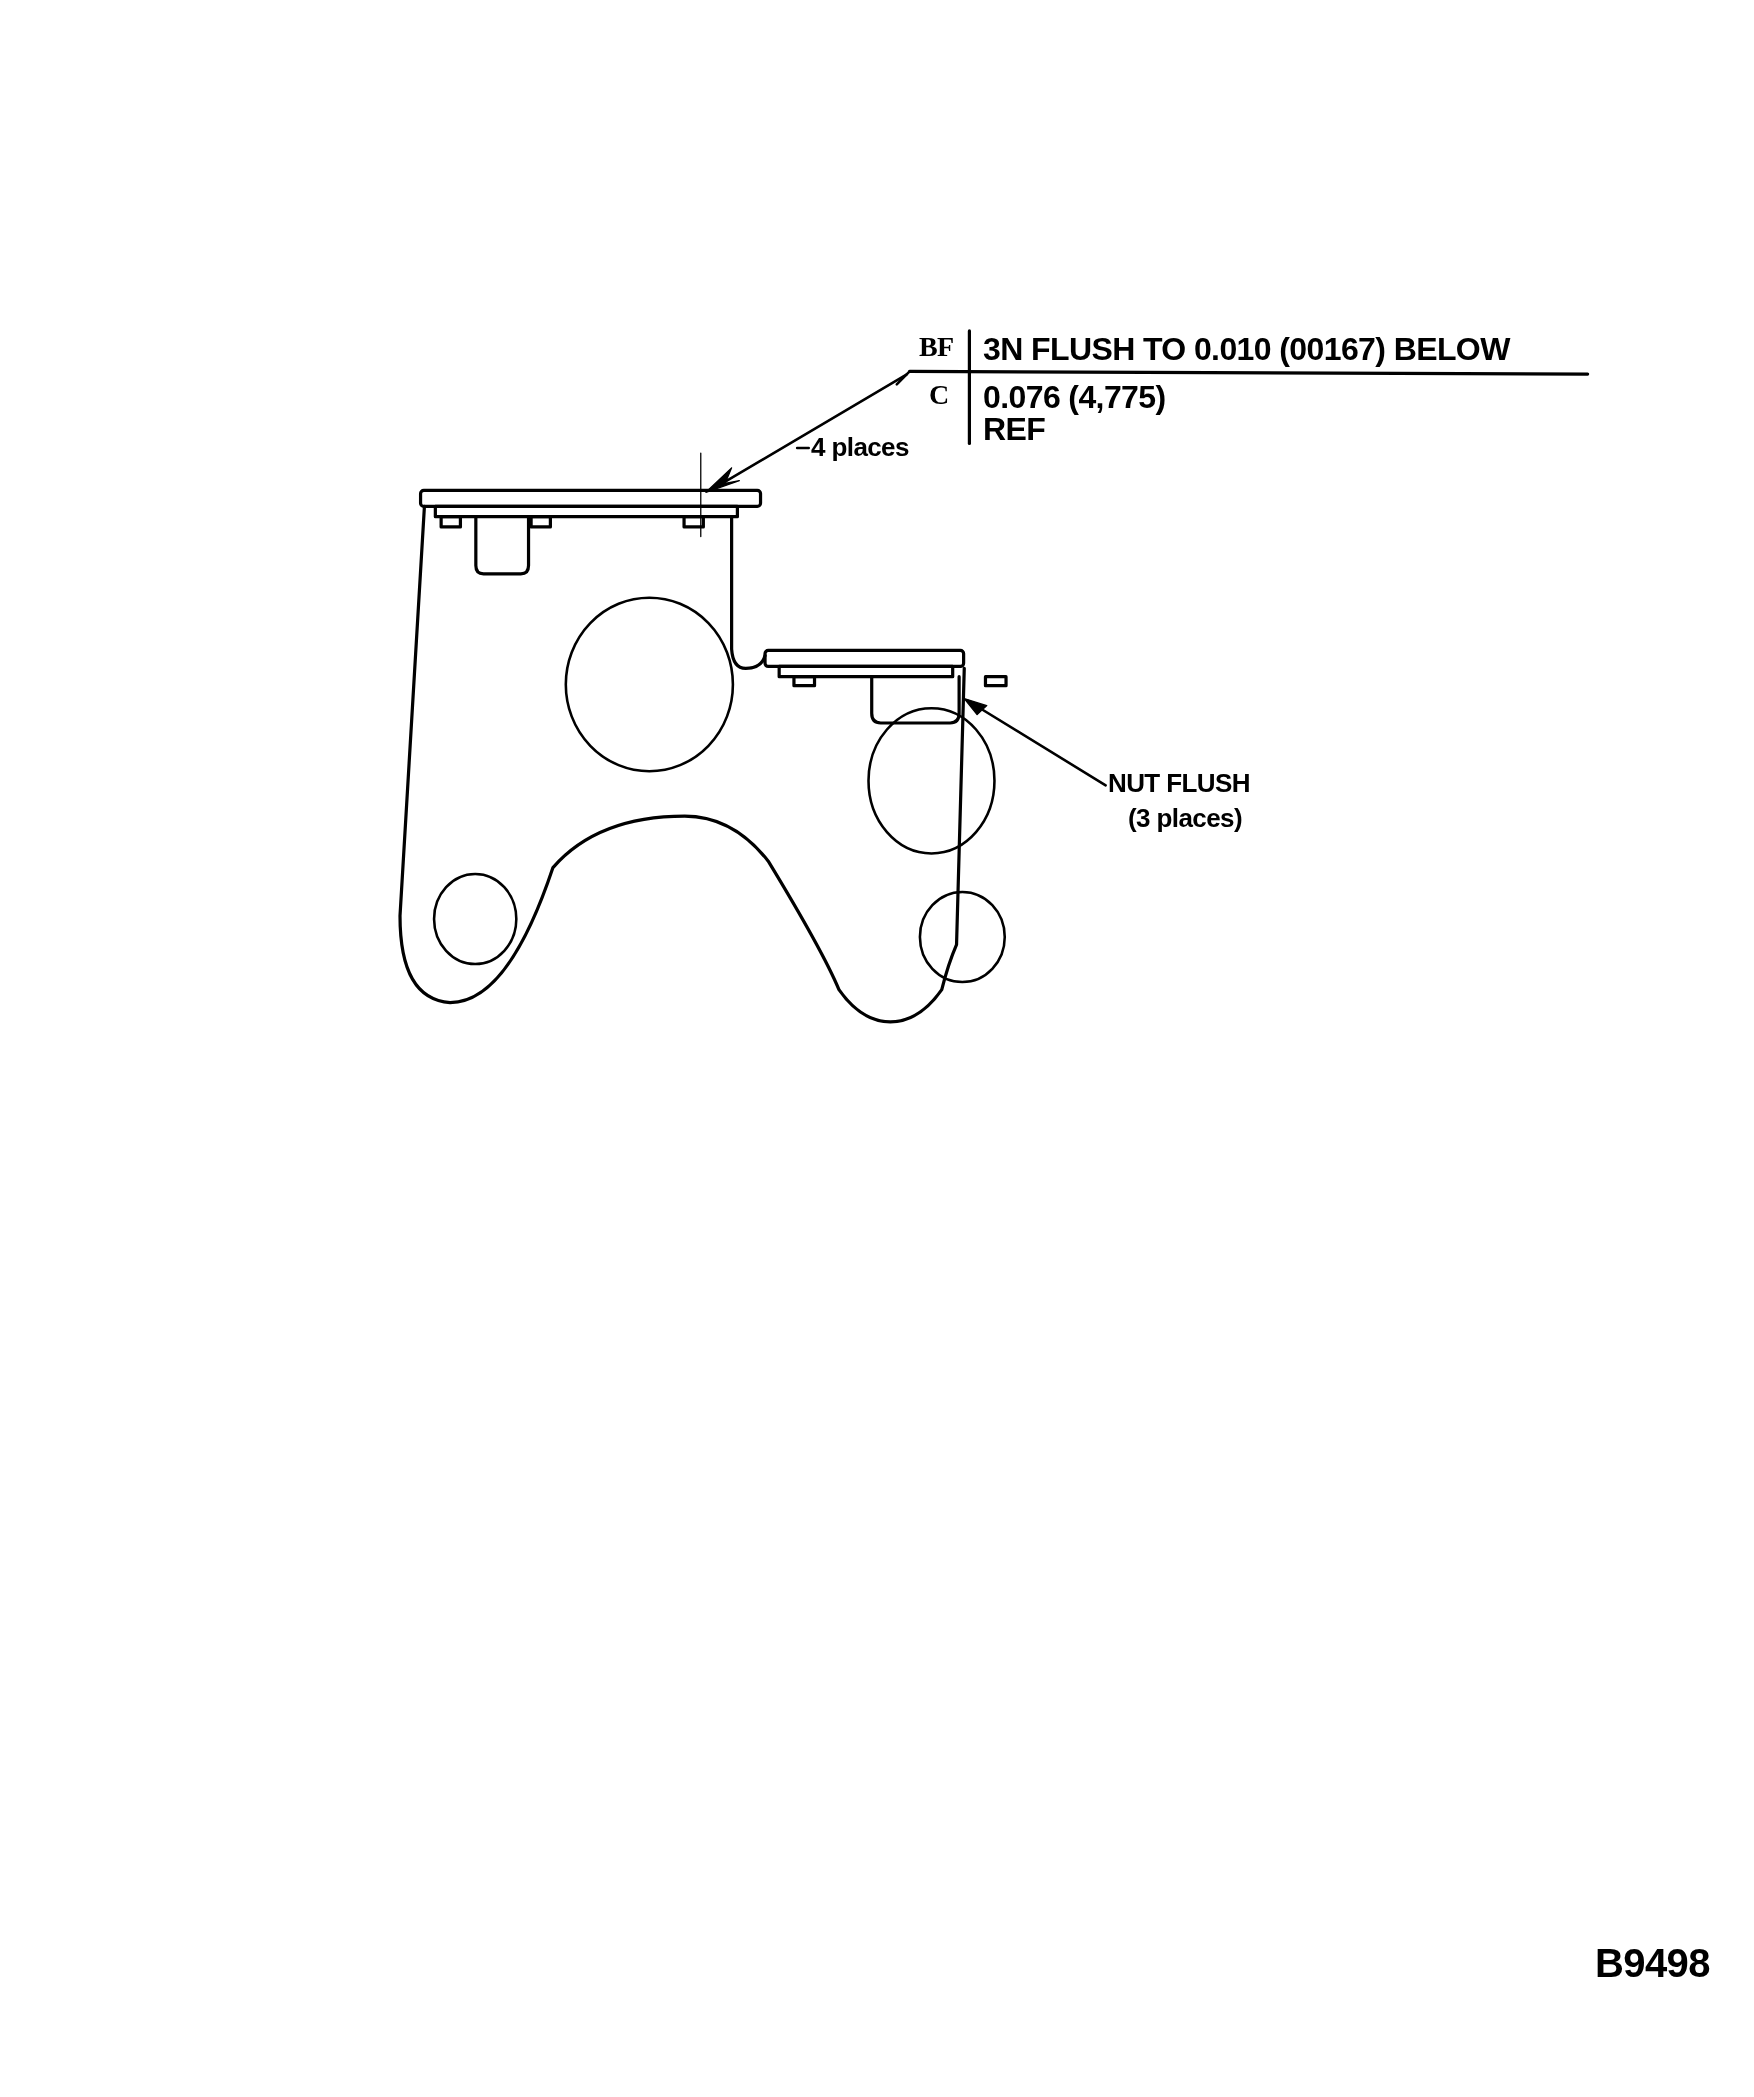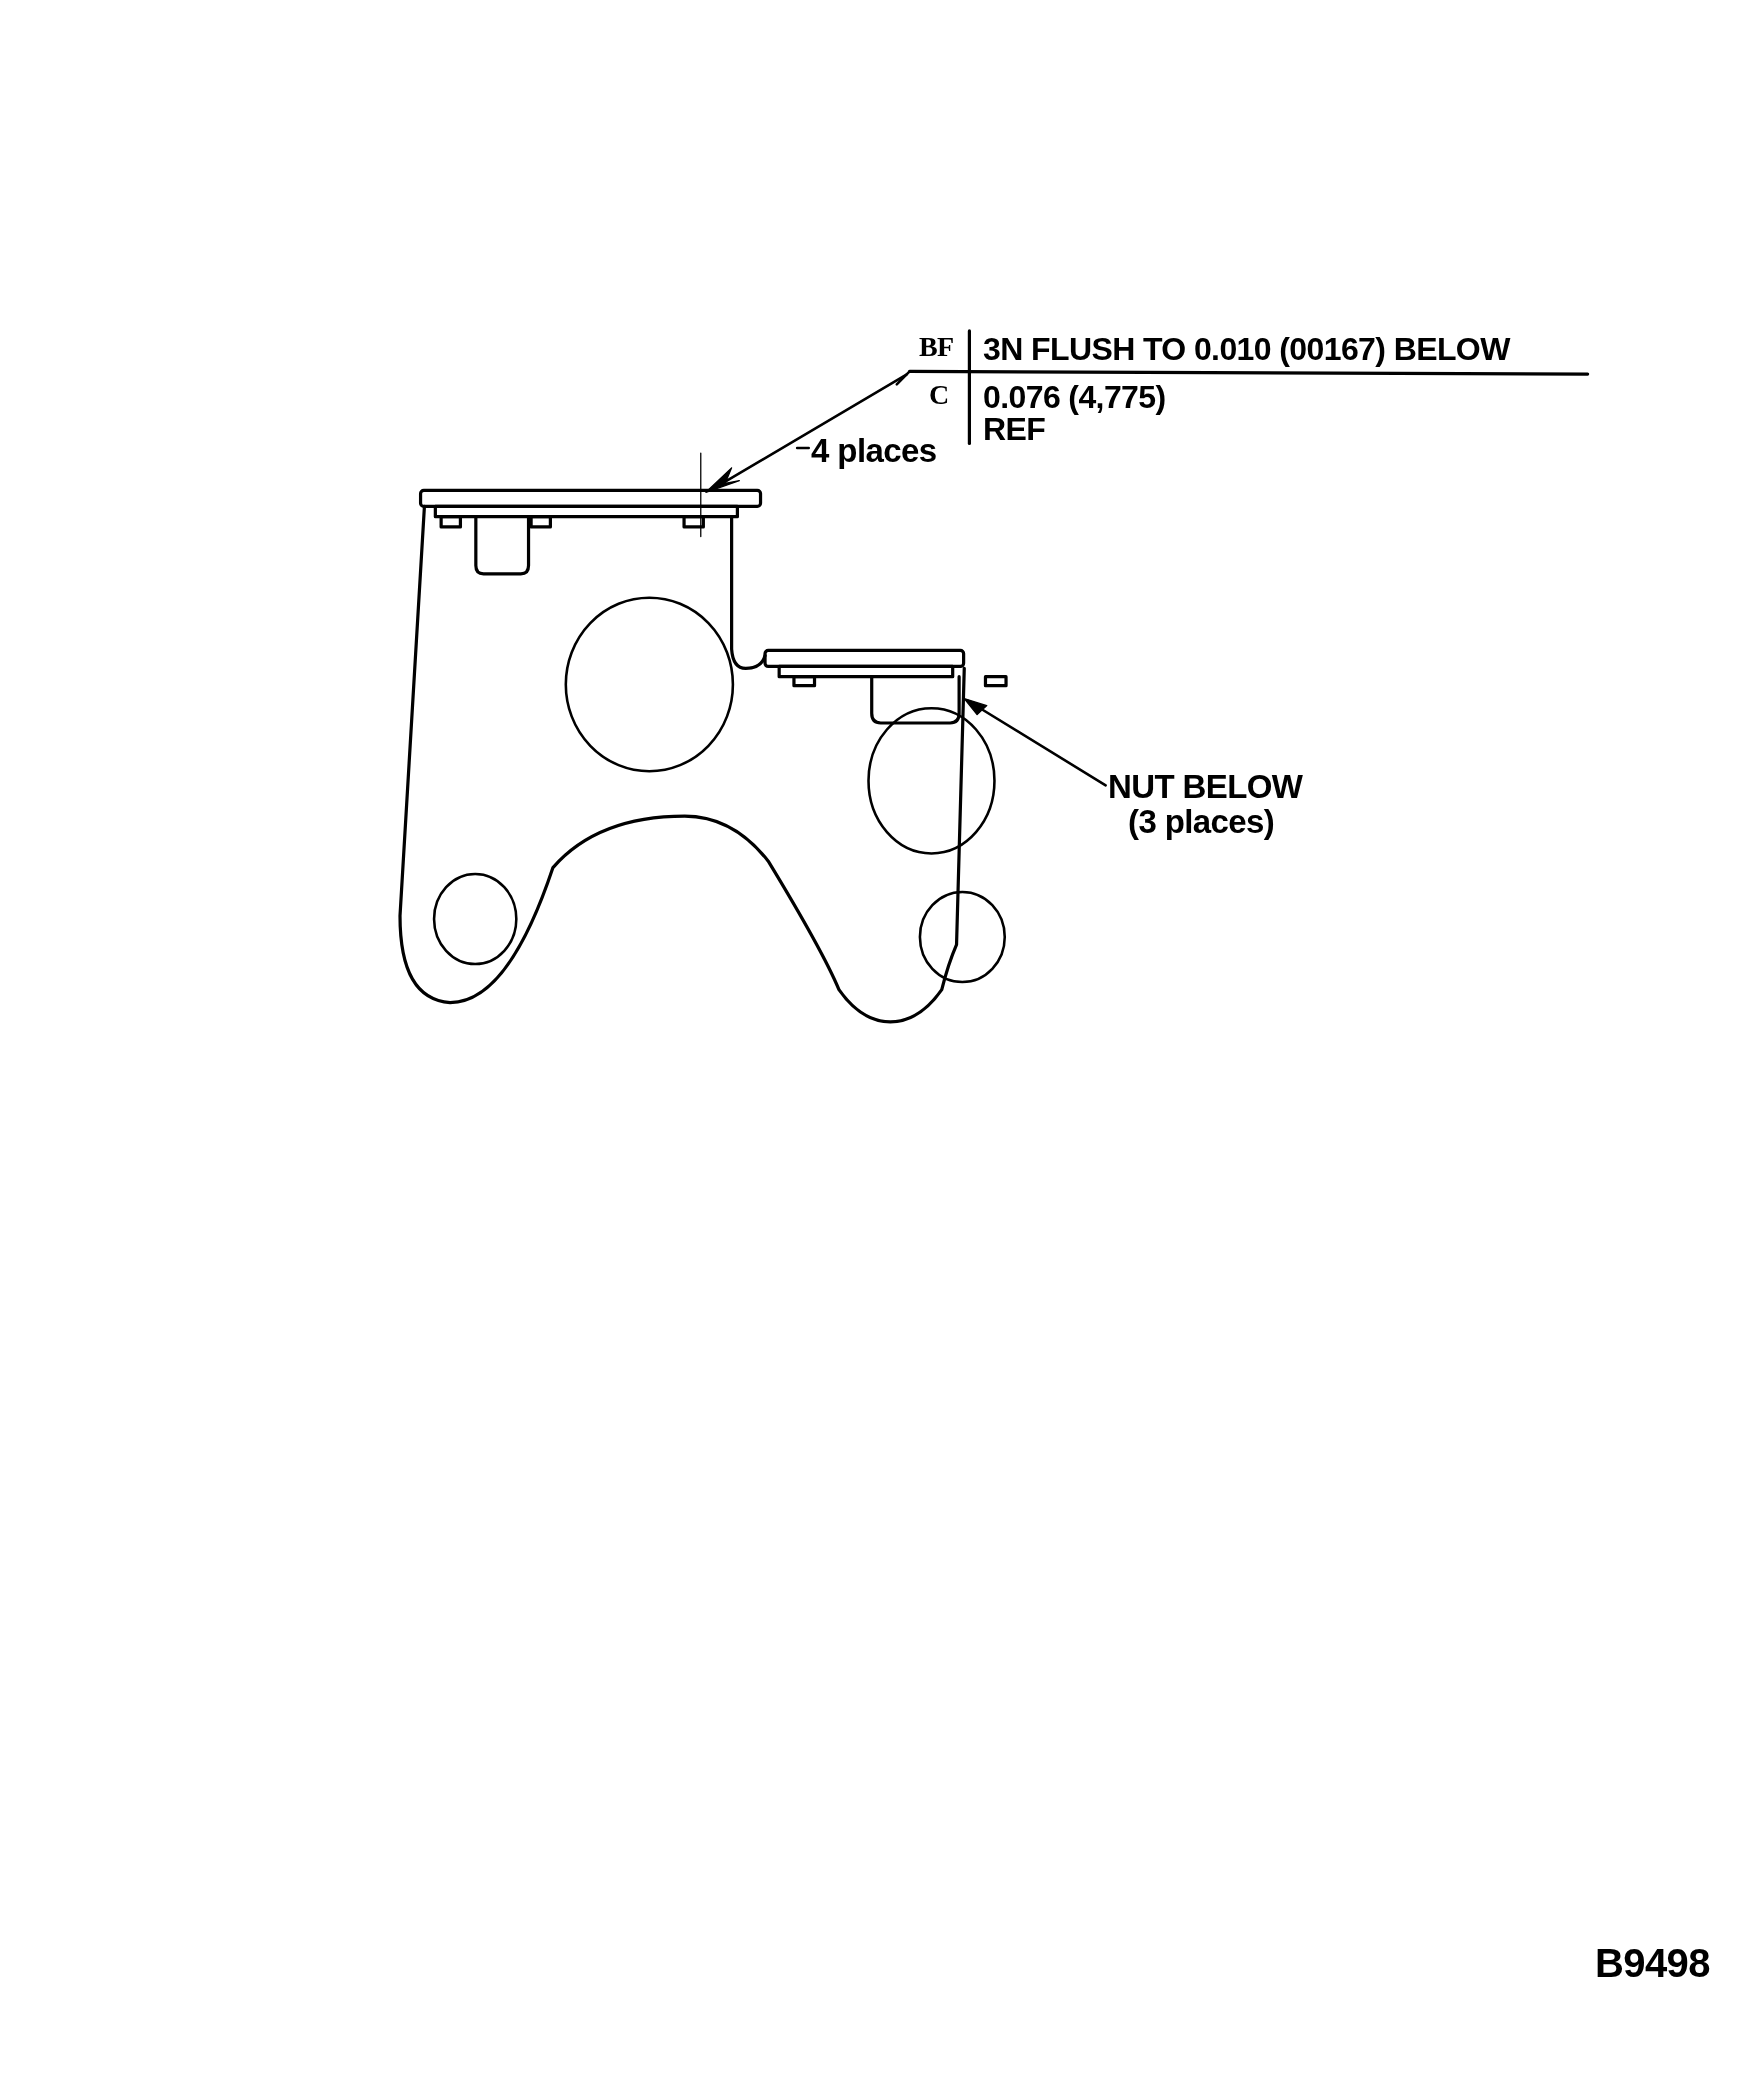--- a/index.html
+++ b/index.html
@@ -1,21 +1,21 @@
 <!DOCTYPE html>
 <html style="font-size:10.3px"><head>
 <meta charset="utf-8">
 <style>
   html, body { margin:0; padding:0; background:#ffffff; }
   body { width:1755px; height:2097px; position:relative; overflow:hidden; font-family:"Liberation Sans", sans-serif; }
   .drawing { position:absolute; left:0; top:0; width:1755px; height:2097px; }
   .txt { position:absolute; color:#000; font-family:"Liberation Sans", sans-serif; font-weight:bold; white-space:nowrap; letter-spacing:-0.6px; }
   .callout-code { font-size:28px;font-family:Liberation Serif, serif; }
   .callout-text { font-size:32px; }
-  .label { font-size:33px; }
+  .label { font-size:26px; }
   .figno { font-size:40px; }
 </style>
 </head>
 <body>
 
 <svg class="drawing" viewBox="0 0 2730 3263" xmlns="http://www.w3.org/2000/svg" fill="none" stroke="#000" stroke-linecap="round" stroke-linejoin="round">
 
   <g>
     <line x1="1508" y1="515" x2="1508" y2="690" stroke-width="5"></line>
     <line x1="1415" y1="578" x2="2470" y2="582" stroke-width="5"></line>
@@ -66,17 +66,17 @@
   </g>
 </svg>
 
 <div class="txt callout-code" style="left:919px; top:331px;">BF</div>
 <div class="txt callout-text" style="left:983px; top:331px;">3N FLUSH TO 0.010 (00167) BELOW</div>
 <div class="txt callout-code" style="left:929px; top:379px;">C</div>
 <div class="txt callout-text" style="left:983px; top:379px;">0.076 (4,775)</div>
 <div class="txt callout-text" style="left:983px; top:411px;text-align:right;">REF</div>
 <div class="txt label" style="left:811px; top:432px;">4 places</div>
 
-<div class="txt label" style="left:1108px; top:768px;">NUT BELOW</div>
+<div class="txt label" style="left:1108px; top:768px;">NUT FLUSH</div>
 <div class="txt label" style="left:1128px; top:803px;">(3 places)</div>
 
 <div class="txt figno" style="left:1595px; top:1941px;">B9498</div>
 
 
 </body></html>

